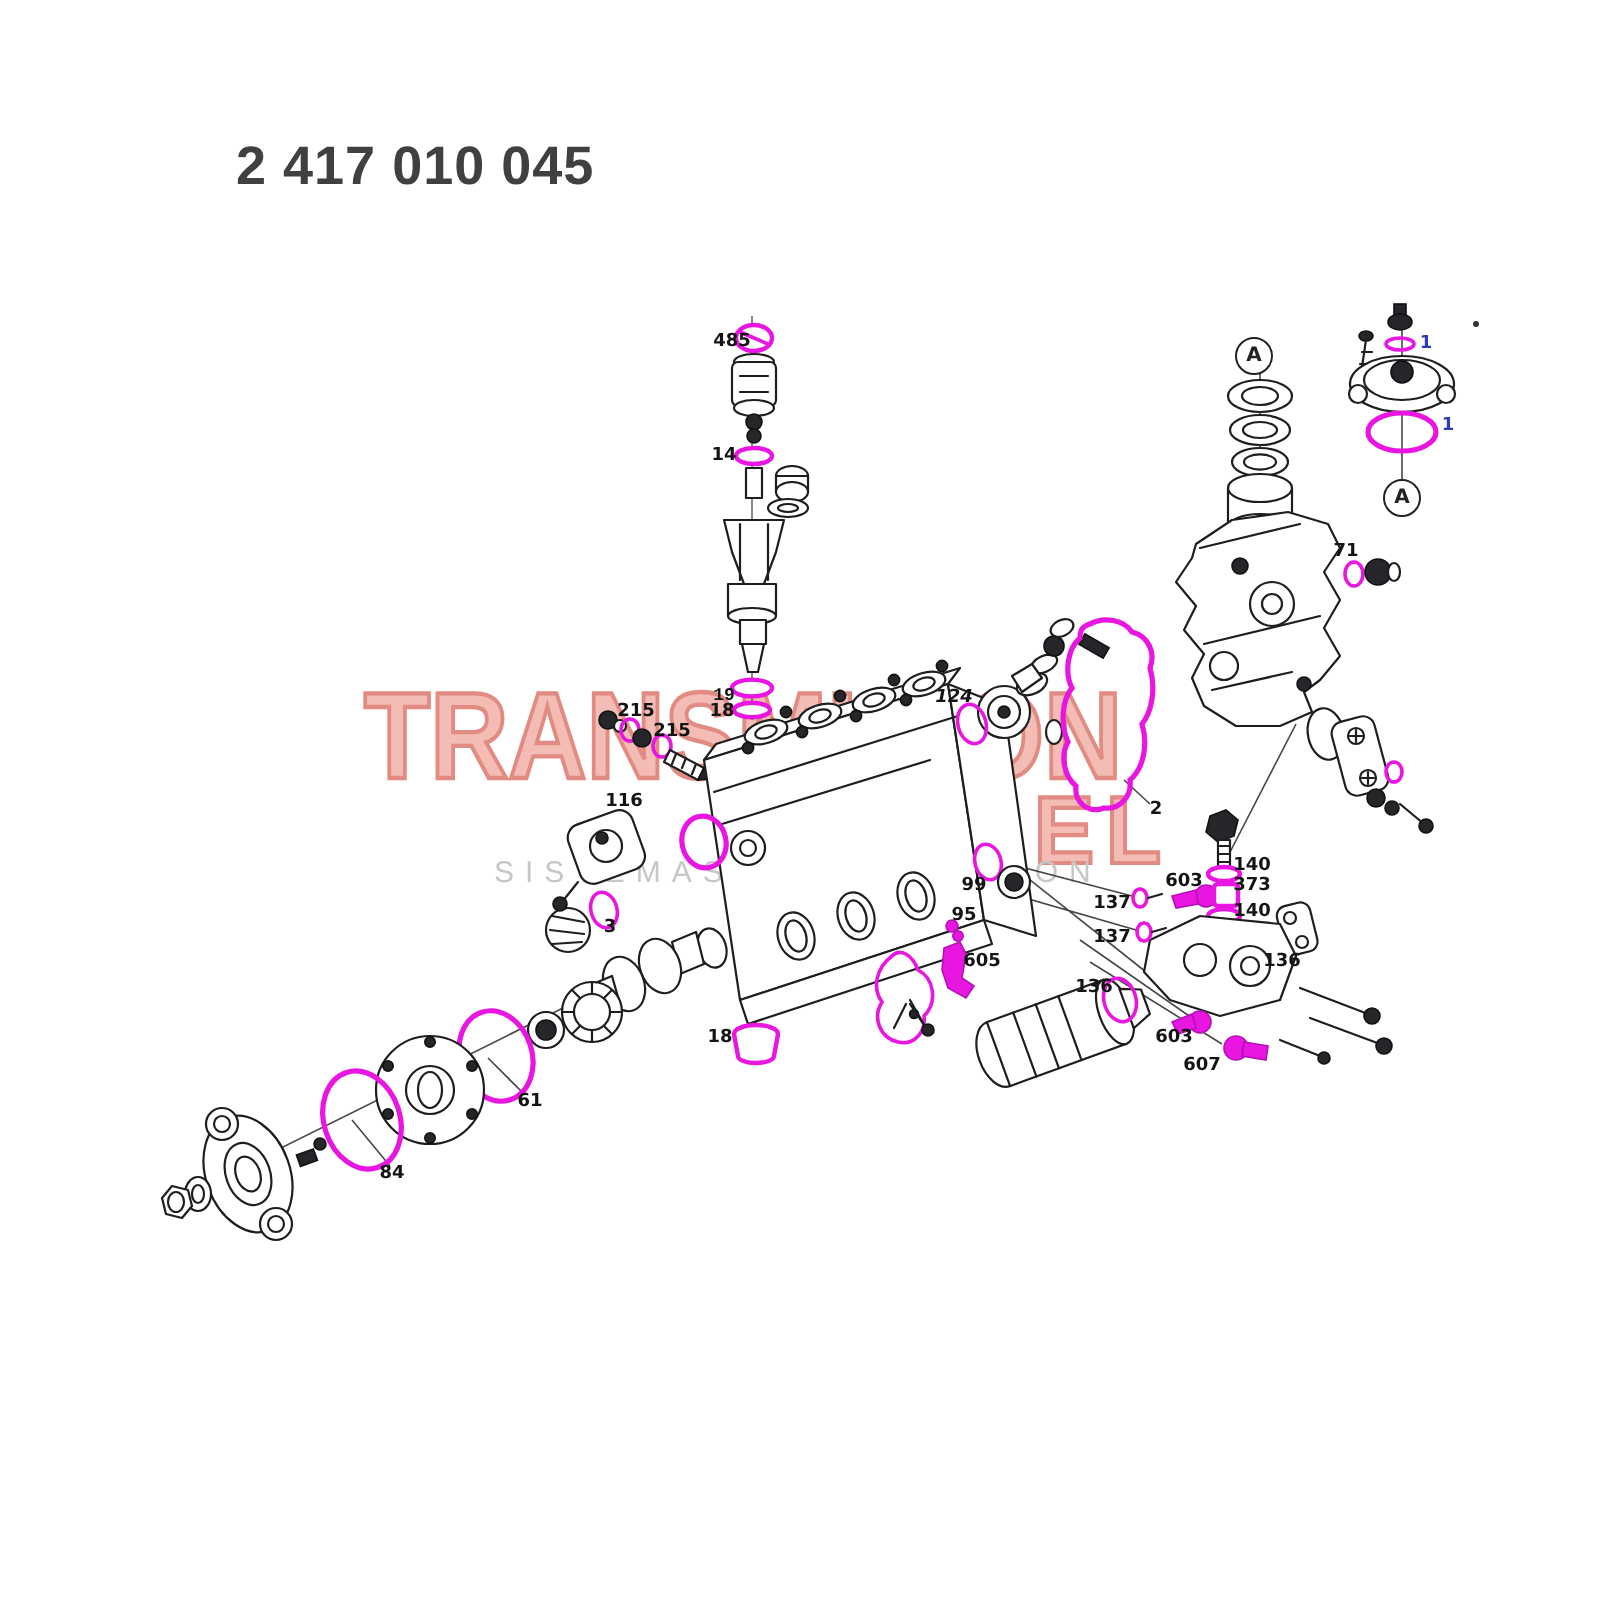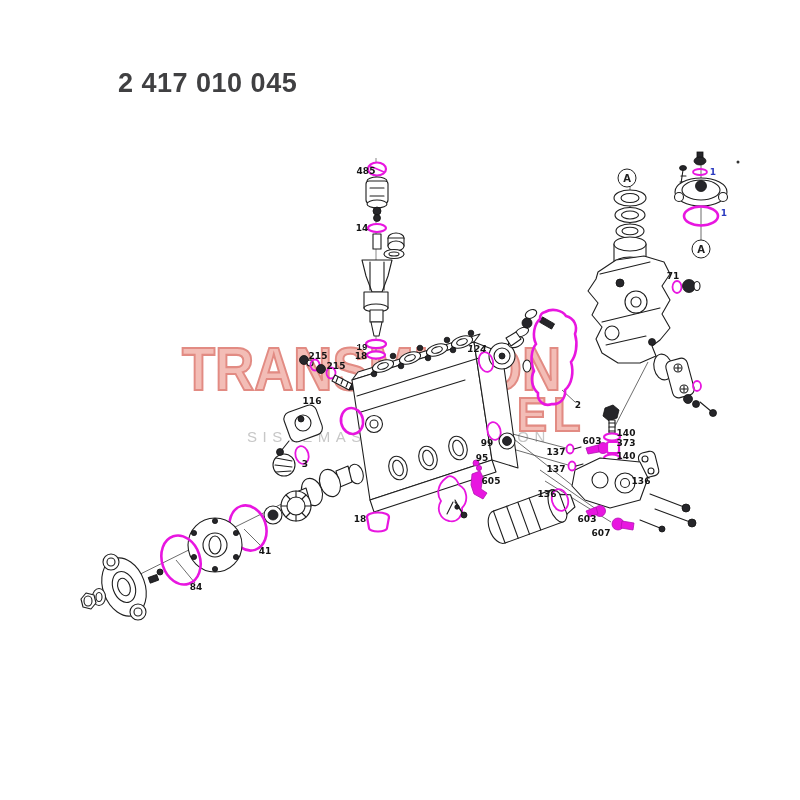--- a/index.html
+++ b/index.html
@@ -412,21 +412,21 @@
 <div id="label-layer">
     <div class="part-label" style="left: 366px; top: 171px; color: rgb(20, 20, 20);">485</div>
     <div class="part-label" style="left: 362px; top: 228px; color: rgb(20, 20, 20);">14</div>
     <div class="part-label" style="left: 362px; top: 348px; color: rgb(20, 20, 20); font-family: Liberation Mono, monospace;">19</div>
     <div class="part-label" style="left: 361px; top: 356px; color: rgb(20, 20, 20);">18</div>
     <div class="part-label" style="left: 318px; top: 356px; color: rgb(20, 20, 20);">215</div>
     <div class="part-label" style="left: 336px; top: 366px; color: rgb(20, 20, 20);">215</div>
     <div class="part-label" style="left: 312px; top: 401px; color: rgb(20, 20, 20);">116</div>
     <div class="part-label" style="left: 305px; top: 464px; color: rgb(20, 20, 20);">3</div>
     <div class="part-label" style="left: 360px; top: 519px; color: rgb(20, 20, 20);">18</div>
-    <div class="part-label" style="left: 265px; top: 551px; color: rgb(20, 20, 20);">41</div>
+    <div class="part-label" style="left: 265px; top: 551px; color: rgb(20, 20, 20);">61</div>
     <div class="part-label" style="left: 196px; top: 587px; color: rgb(20, 20, 20);">84</div>
     <div class="part-label" style="left: 487px; top: 443px; color: rgb(20, 20, 20); text-align: center;">99</div>
     <div class="part-label" style="left: 482px; top: 458px; color: rgb(20, 20, 20);">95</div>
     <div class="part-label" style="left: 491px; top: 481px; color: rgb(20, 20, 20);">605</div>
     <div class="part-label" style="left: 477px; top: 349px; color: rgb(20, 20, 20); font-style: italic;">124</div>
     <div class="part-label" style="left: 578px; top: 405px; color: rgb(20, 20, 20);">2</div>
     <div class="part-label" style="left: 713px; top: 172px; color: rgb(43, 59, 192);">1</div>
     <div class="part-label" style="left: 724px; top: 213px; color: rgb(43, 59, 192);">1</div>
     <div class="part-label" style="left: 673px; top: 276px; color: rgb(20, 20, 20);">71</div>
     <div class="part-label" style="left: 626px; top: 433px; color: rgb(20, 20, 20);">140</div>

